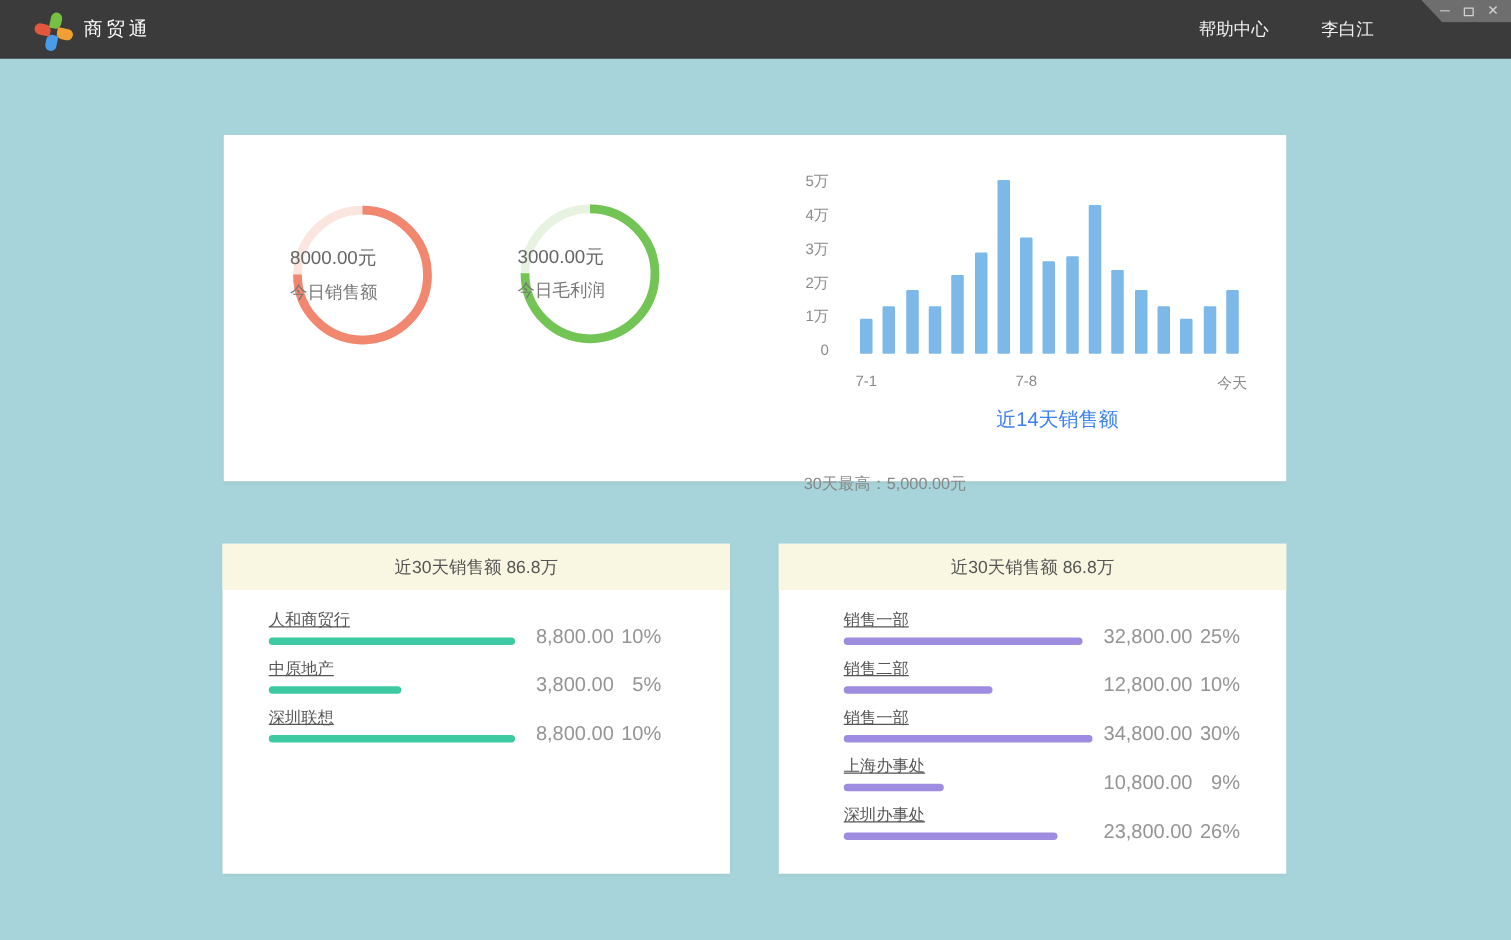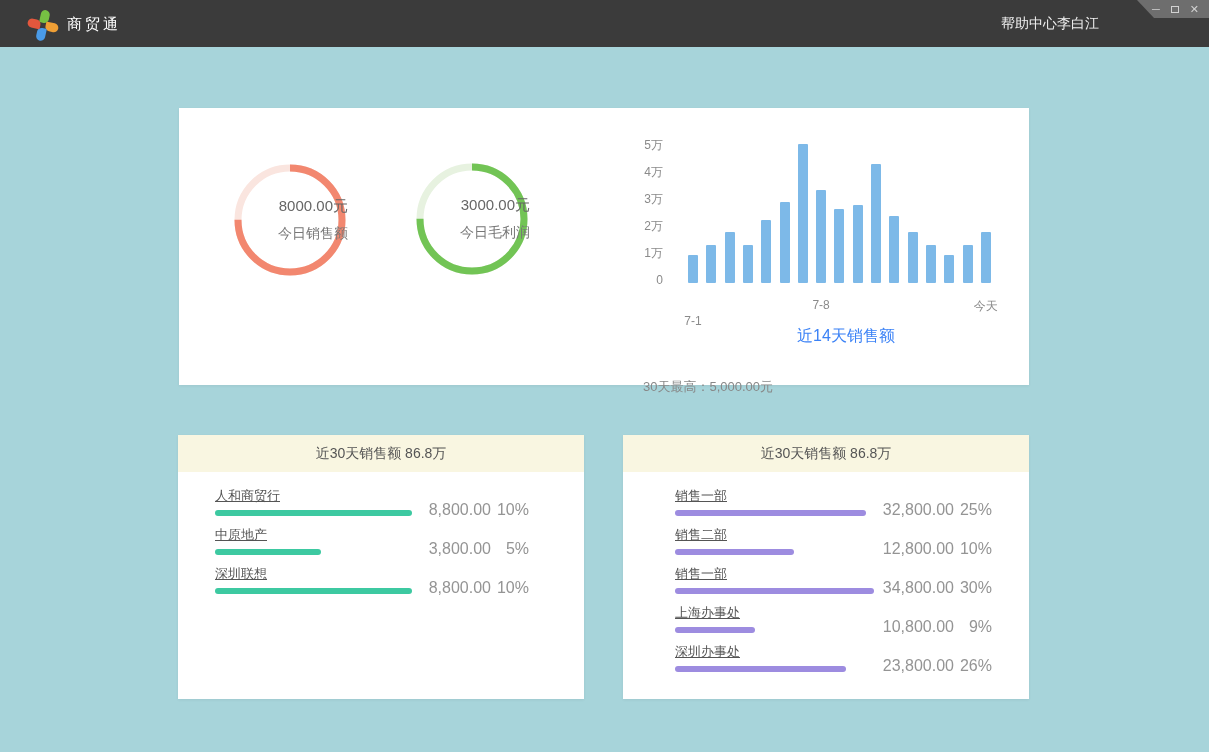--- a/index.html
+++ b/index.html
@@ -11,37 +11,37 @@
   }
   
   .titlebar{position:absolute;left:0;top:0;width:1209px;height:47px;background:#3b3b3b;}
   .logo{position:absolute;left:30px;top:9px;width:28px;height:28px;transform:rotate(12deg);}
   .petal{position:absolute;left:9px;top:1px;width:9px;height:13px;border-radius:6px 6px 6px 1px;transform-origin:50% 120%;}
   .petal.p1{background:#76c043;transform:rotate(0deg);}
   .petal.p2{background:#ef9f35;transform:rotate(90deg);}
   .petal.p3{background:#4a9be8;transform:rotate(180deg);}
   .petal.p4{background:#e4573d;transform:rotate(270deg);}
   .app-title{position:absolute;left:67px;top:0;height:47px;line-height:47px;color:#ffffff;font-size:15px;letter-spacing:3px;}
-  .topnav{position:absolute;right:110px;top:0;height:47px;display:flex;align-items:center;color:#f0f0f0;font-size:14px;}
+  .topnav{position:absolute;right:110px;top:0;height:47px;display:flex;align-items:center;gap:42px;color:#f0f0f0;font-size:14px;}
   .topnav span{cursor:default;}
   .win-controls{
     position:absolute;right:0;top:0;width:72px;height:18px;background:#6e6e6e;
     clip-path:polygon(0 0,100% 0,100% 100%,17px 100%);
     display:flex;align-items:center;justify-content:flex-end;gap:11px;padding-right:10px;box-sizing:border-box;
   }
   .wc{color:#d2d2d2;font-size:11px;line-height:10px;height:10px;display:flex;align-items:center;}
   .wc-max{width:8px;height:7px;border:1px solid #d2d2d2;box-sizing:border-box;}
   
   .card{position:absolute;background:#ffffff;box-shadow:0 1px 3px rgba(0,0,0,0.06);}
   .top-card{left:179px;top:108px;width:850px;height:277px;}
   
   .donut-wrap{position:absolute;width:116px;height:116px;}
   .donut1{left:53px;top:54px;}
   .donut2{left:235px;top:53px;}
-  .donut-center{position:absolute;left:0;top:0;width:116px;height:116px;display:flex;flex-direction:column;align-items:flex-end;justify-content:center;gap:9px;}
+  .donut-center{position:absolute;left:0;top:0;width:116px;height:116px;display:flex;flex-direction:column;align-items:flex-start;justify-content:center;gap:9px;}
   .donut-val{font-size:15px;color:#666666;}
   .donut-lbl{font-size:14px;color:#777777;}
   .footnote{position:absolute;width:240px;text-align:center;font-size:13px;color:#888888;}
   .fn1{left:-7px;top:215px;}
   .fn2{left:174px;top:217px;}
   
   .y-axis{position:absolute;left:448px;top:30px;width:36px;height:160px;}
   .ytick{position:absolute;right:0;width:36px;height:14px;line-height:14px;text-align:right;font-size:12px;color:#8a8a8a;}
   .plot{position:absolute;left:509px;top:0;width:320px;height:175px;}
   .bar{position:absolute;bottom:0;width:10px;border-radius:1px;}
@@ -132,21 +132,21 @@
       <div class="bar" style="left: 164.7px; height: 78.3px; background: rgb(125, 185, 232);"></div>
       <div class="bar" style="left: 183px; height: 118.8px; background: rgb(125, 185, 232);"></div>
       <div class="bar" style="left: 201.3px; height: 67.5px; background: rgb(125, 185, 232);"></div>
       <div class="bar" style="left: 219.6px; height: 51.3px; background: rgb(125, 185, 232);"></div>
       <div class="bar" style="left: 237.9px; height: 37.8px; background: rgb(125, 185, 232);"></div>
       <div class="bar" style="left: 256.2px; height: 28.35px; background: rgb(125, 185, 232);"></div>
       <div class="bar" style="left: 274.5px; height: 37.8px; background: rgb(125, 185, 232);"></div>
       <div class="bar" style="left: 292.8px; height: 51.3px; background: rgb(125, 185, 232);"></div>
     </div>
   <div class="x-axis">
-      <div class="xtick" style="left: -25px; margin-top: 16px;">7-1</div>
+      <div class="xtick" style="left: -25px;">7-1</div>
       <div class="xtick" style="left: 103.1px;">7-8</div>
       <div class="xtick" style="left: 267.8px;">今天</div>
     </div>
   <div class="chart-title">近14天销售额</div>
 </div>
 
 <div class="card rank-card rank-left">
   <div class="rank-header">近30天销售额 86.8万</div>
   <div class="rank-body">
       <div class="rank-row">

